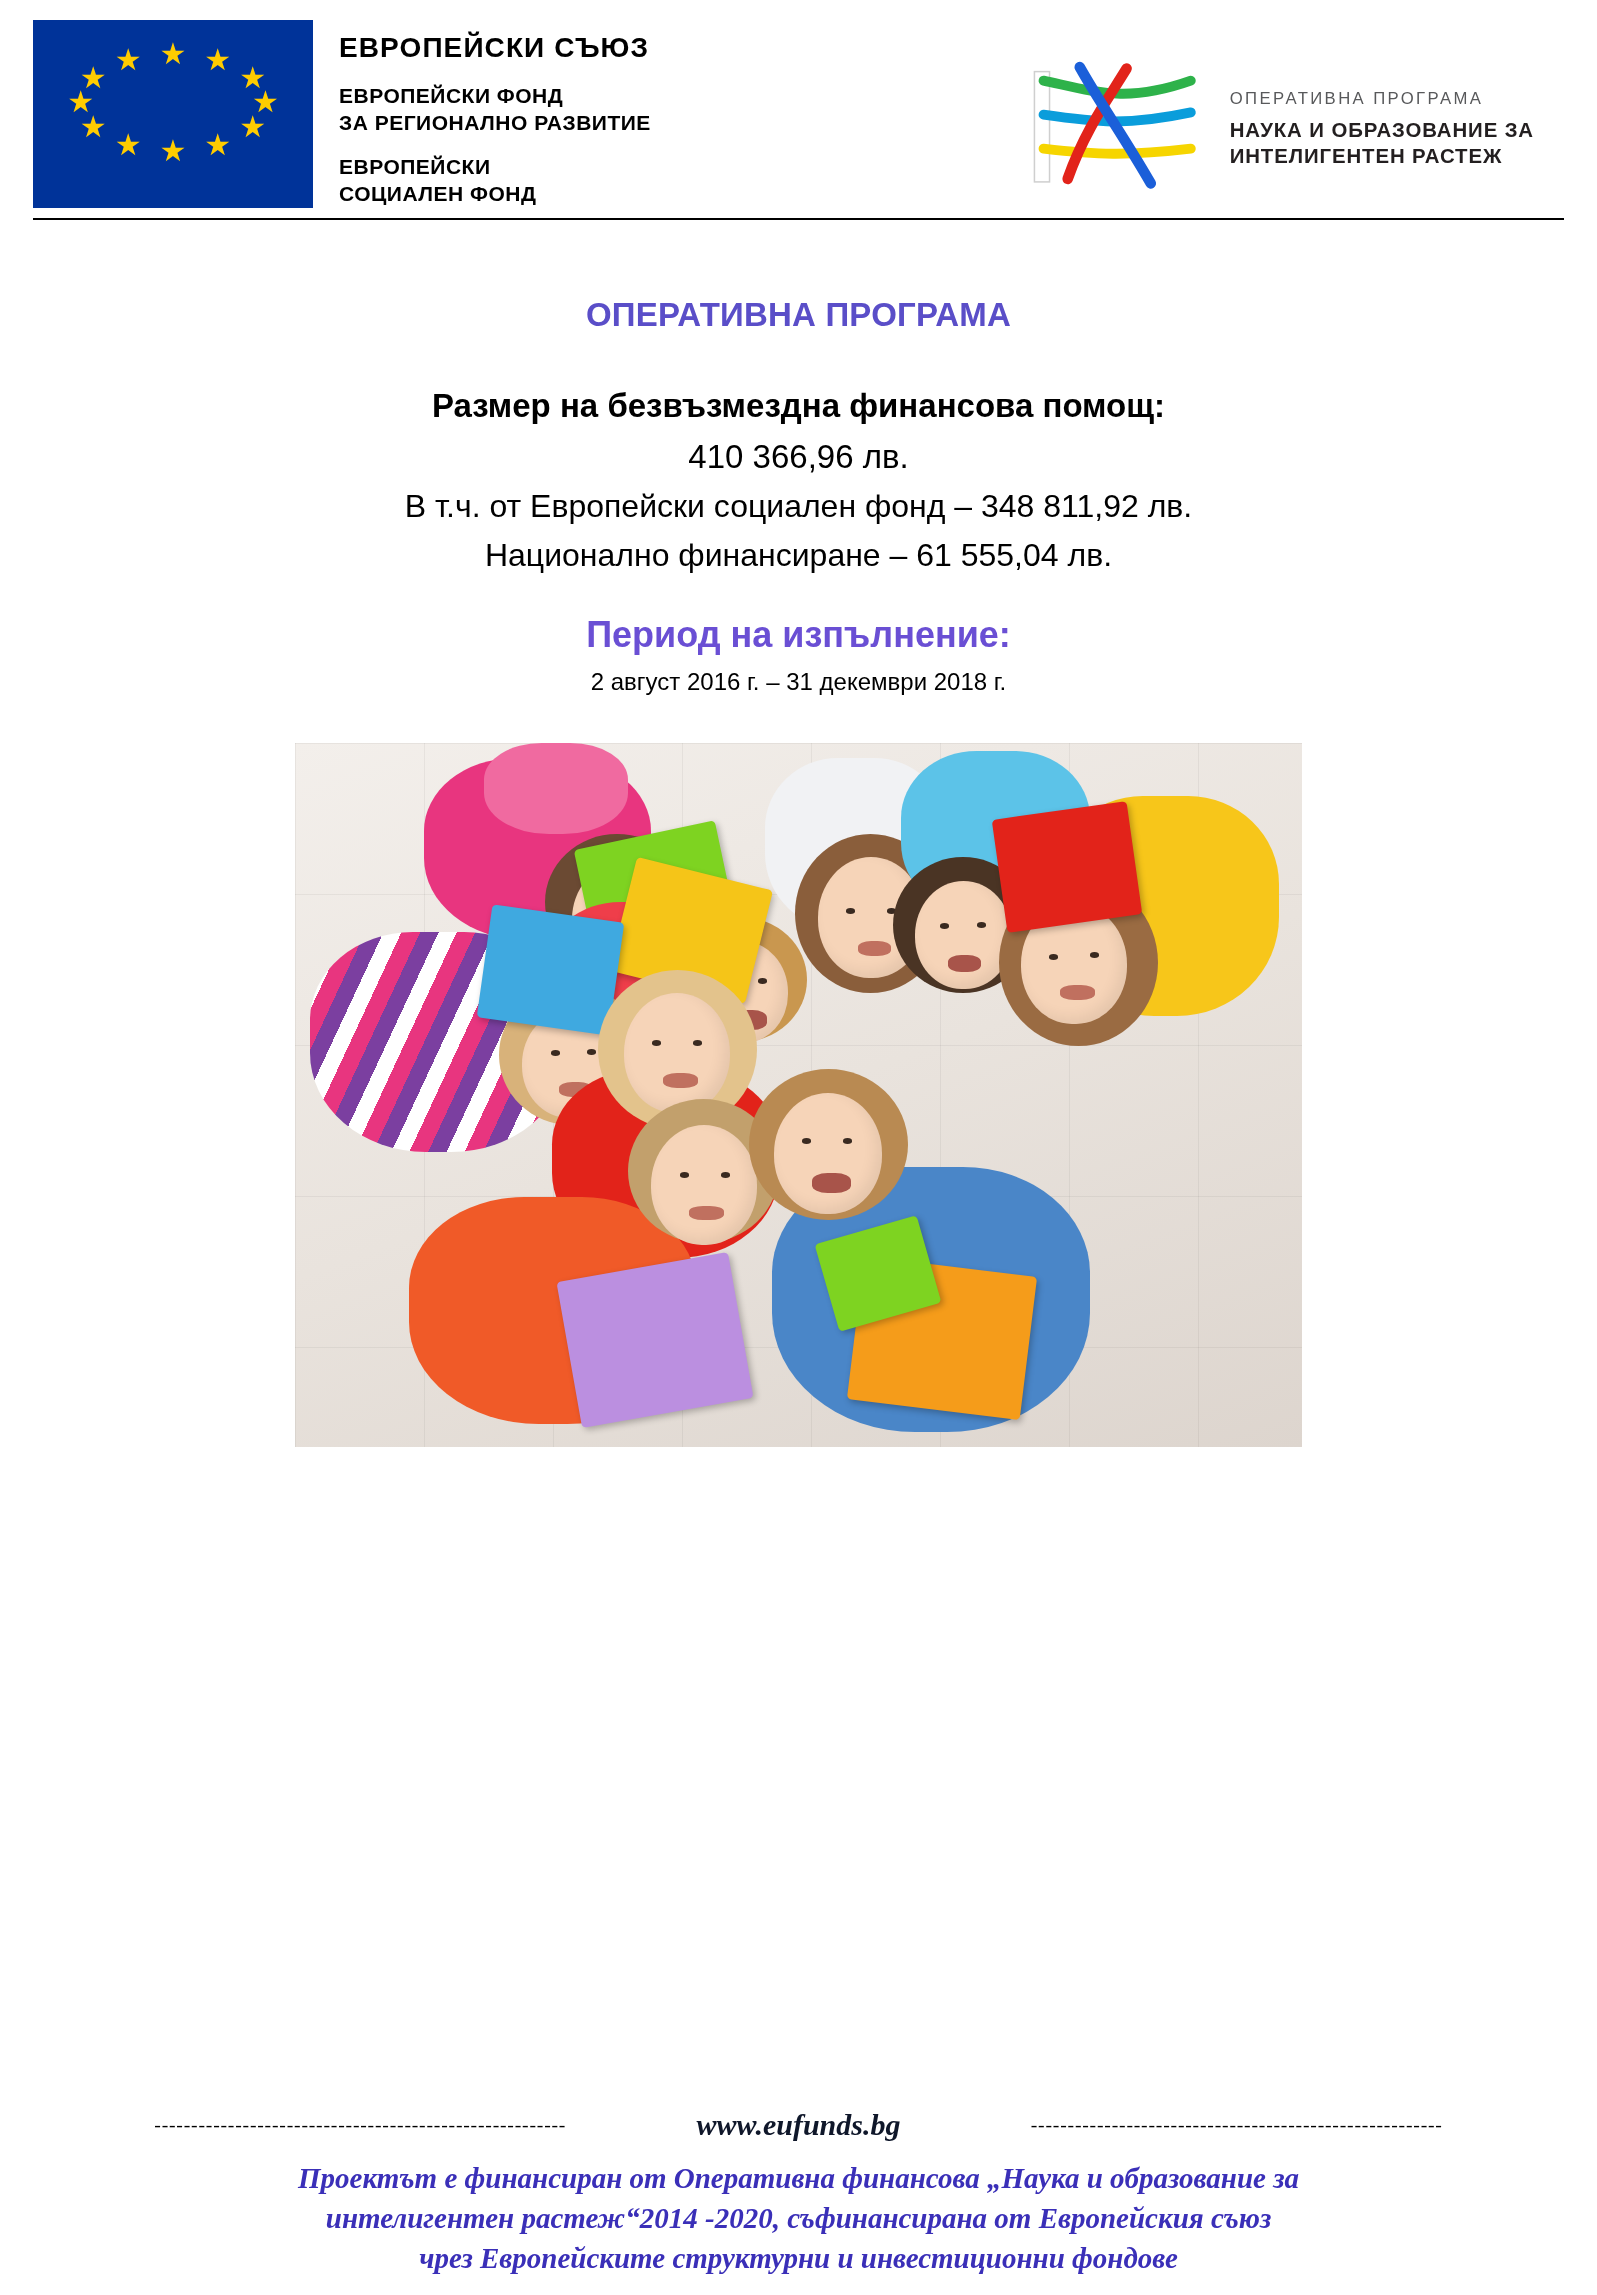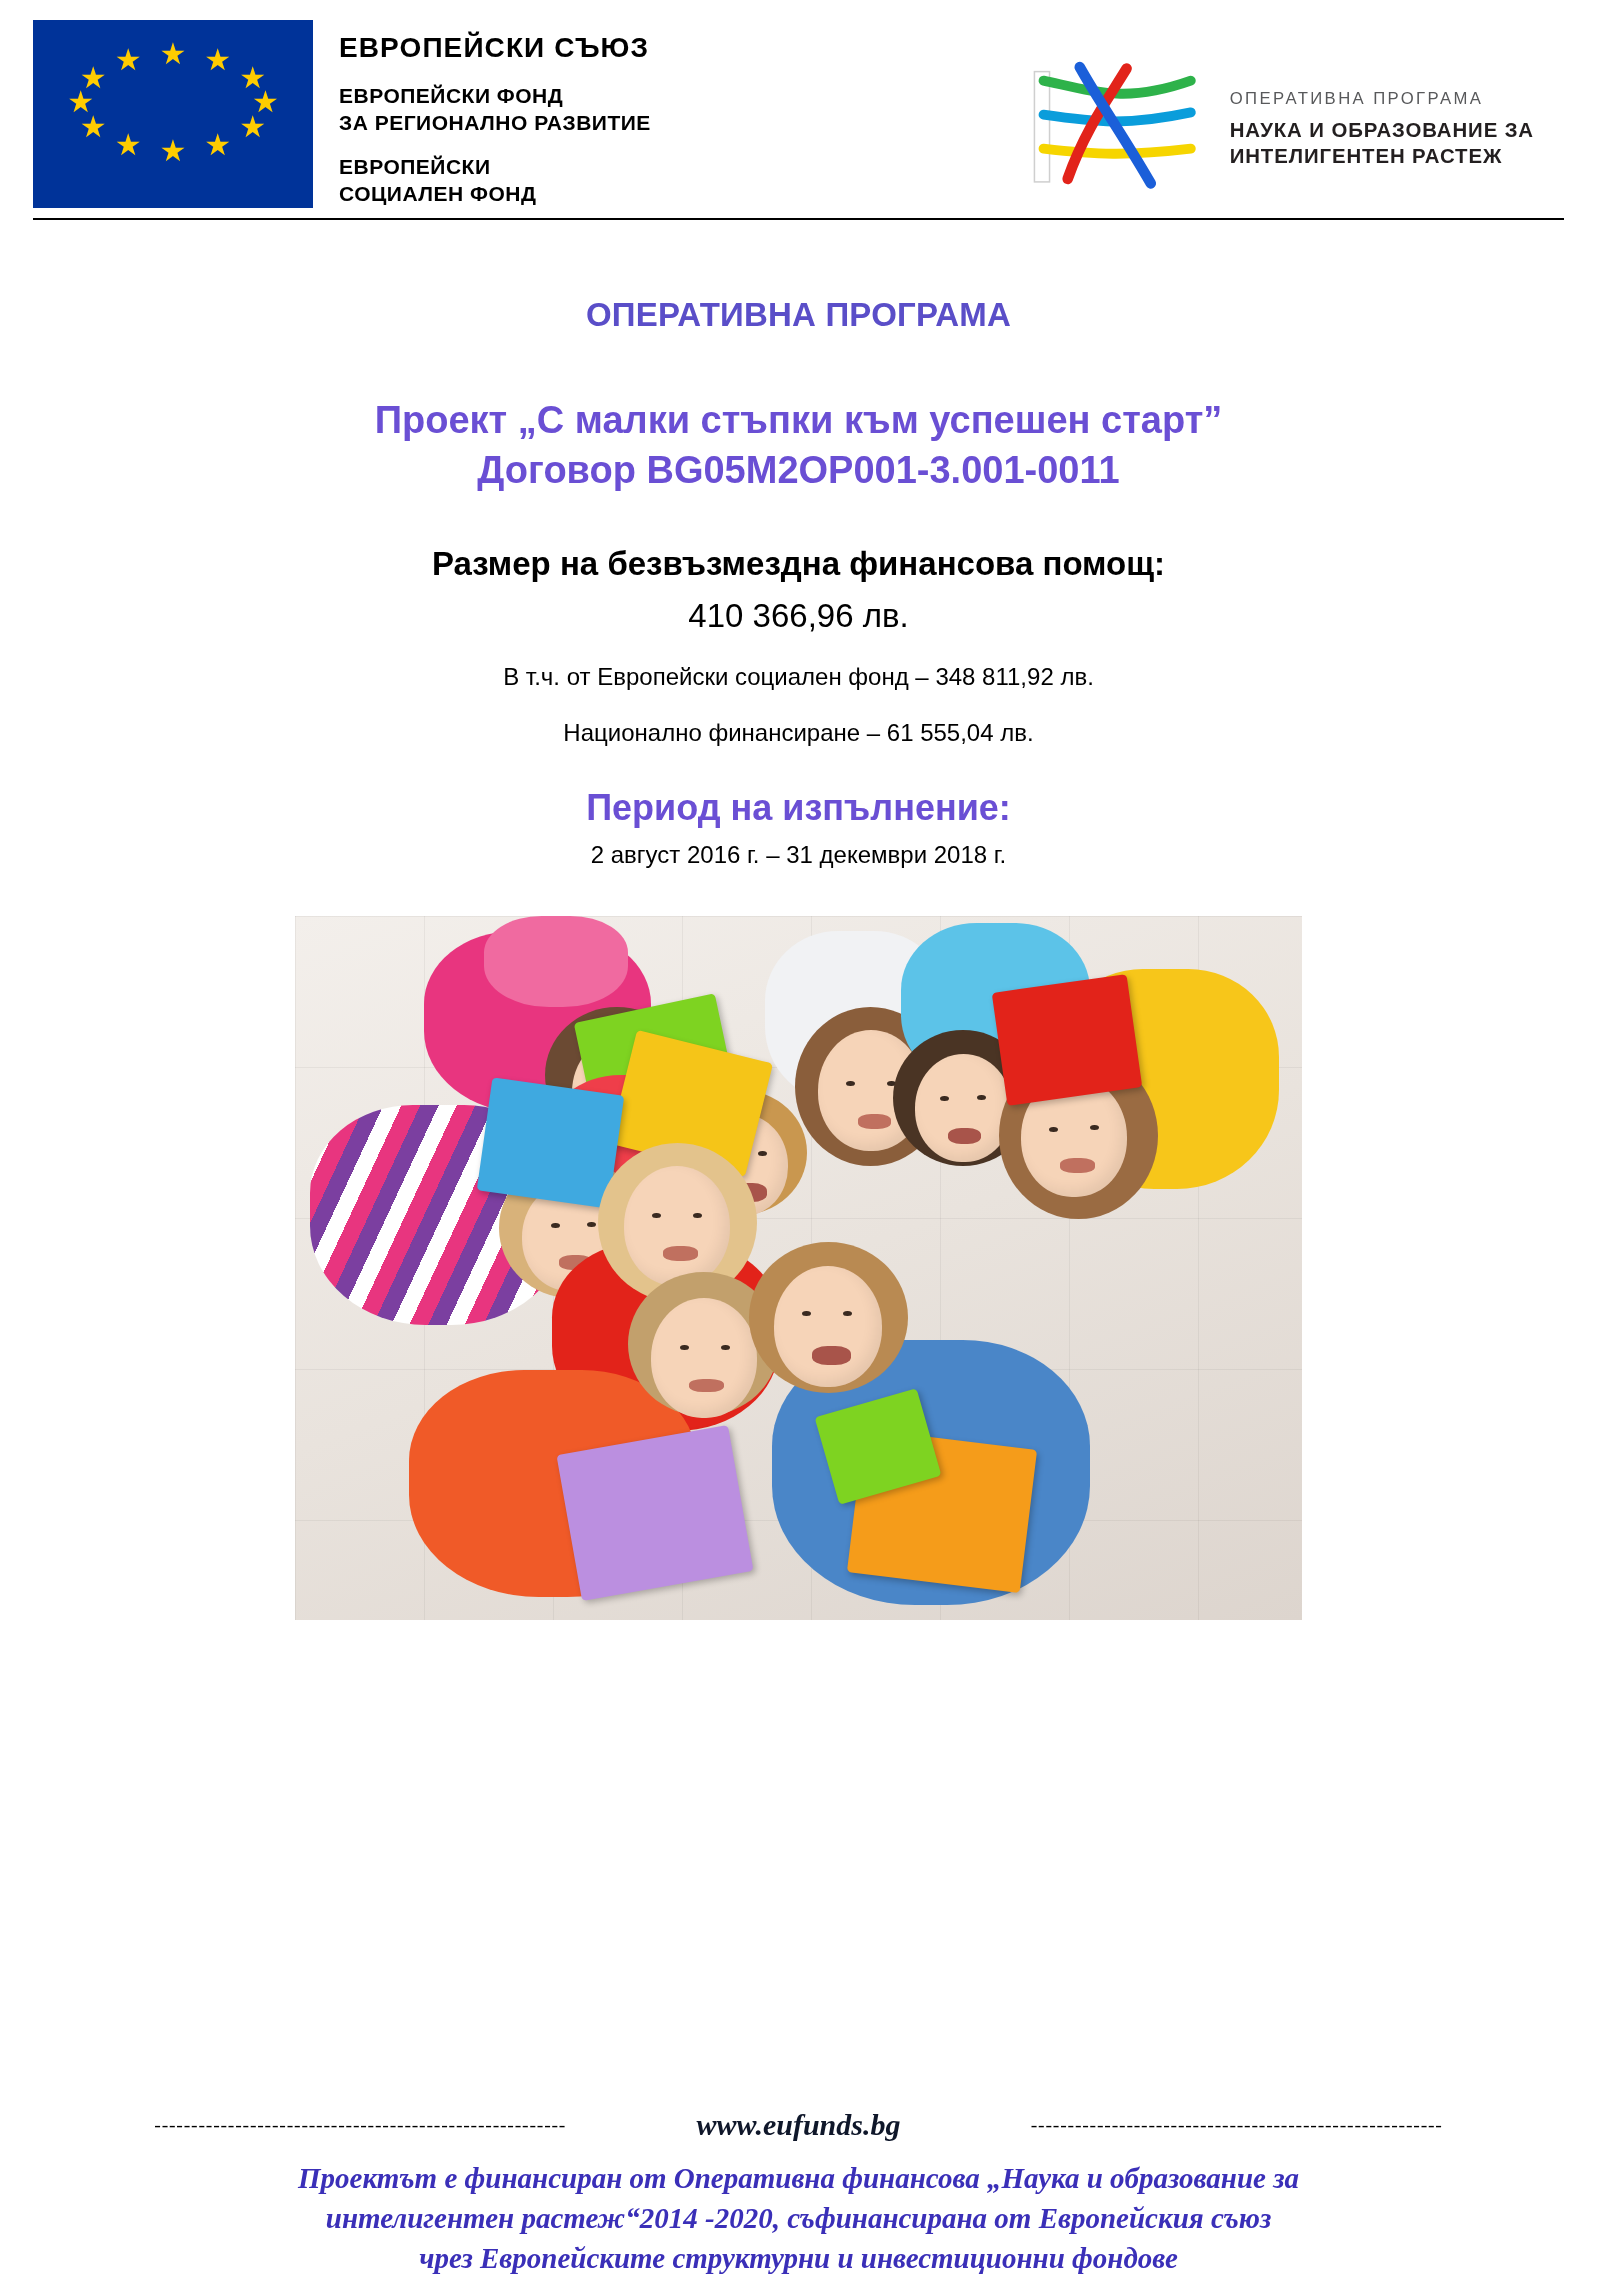--- a/index.html
+++ b/index.html
@@ -120,22 +120,22 @@
     font-size: 33px;
     font-weight: bold;
     color: #000;
   }
   .grant-amount {
     margin-top: 13.6px;
     font-size: 33px;
     color: #000;
   }
   .grant-line {
-    margin-top: 28px;
-    font-size: 24px;
+    margin-top: 12px;
+    font-size: 32px;
     color: #000;
   }
   .period-label {
     margin-top: 40px;
     font-size: 36px;
     font-weight: bold;
     color: #6a4fd4;
   }
   .period-value {
     margin-top: 12px;
@@ -265,24 +265,20 @@
   </div>
 </div>
 <div class="header-rule"></div>
 
 <div class="main">
 
   <div class="prog-title">
     <div>ОПЕРАТИВНА ПРОГРАМА</div>
   </div>
 
-  <div class="project-title">
-    <div>Проект „С малки стъпки към успешен старт”</div>
-    <div>Договор  BG05M2OP001-3.001-0011</div>
-  </div>
 
   <div class="grant-label">Размер на безвъзмездна финансова помощ:</div>
   <div class="grant-amount">410 366,96 лв.</div>
   <div class="grant-line">В т.ч. от Европейски социален фонд – 348 811,92 лв.</div>
   <div class="grant-line">Национално финансиране – 61 555,04 лв.</div>
 
   <div class="period-label">Период на изпълнение:</div>
   <div class="period-value">2 август 2016 г. – 31 декември 2018 г.</div>
 
   <div class="photo-wrap">

